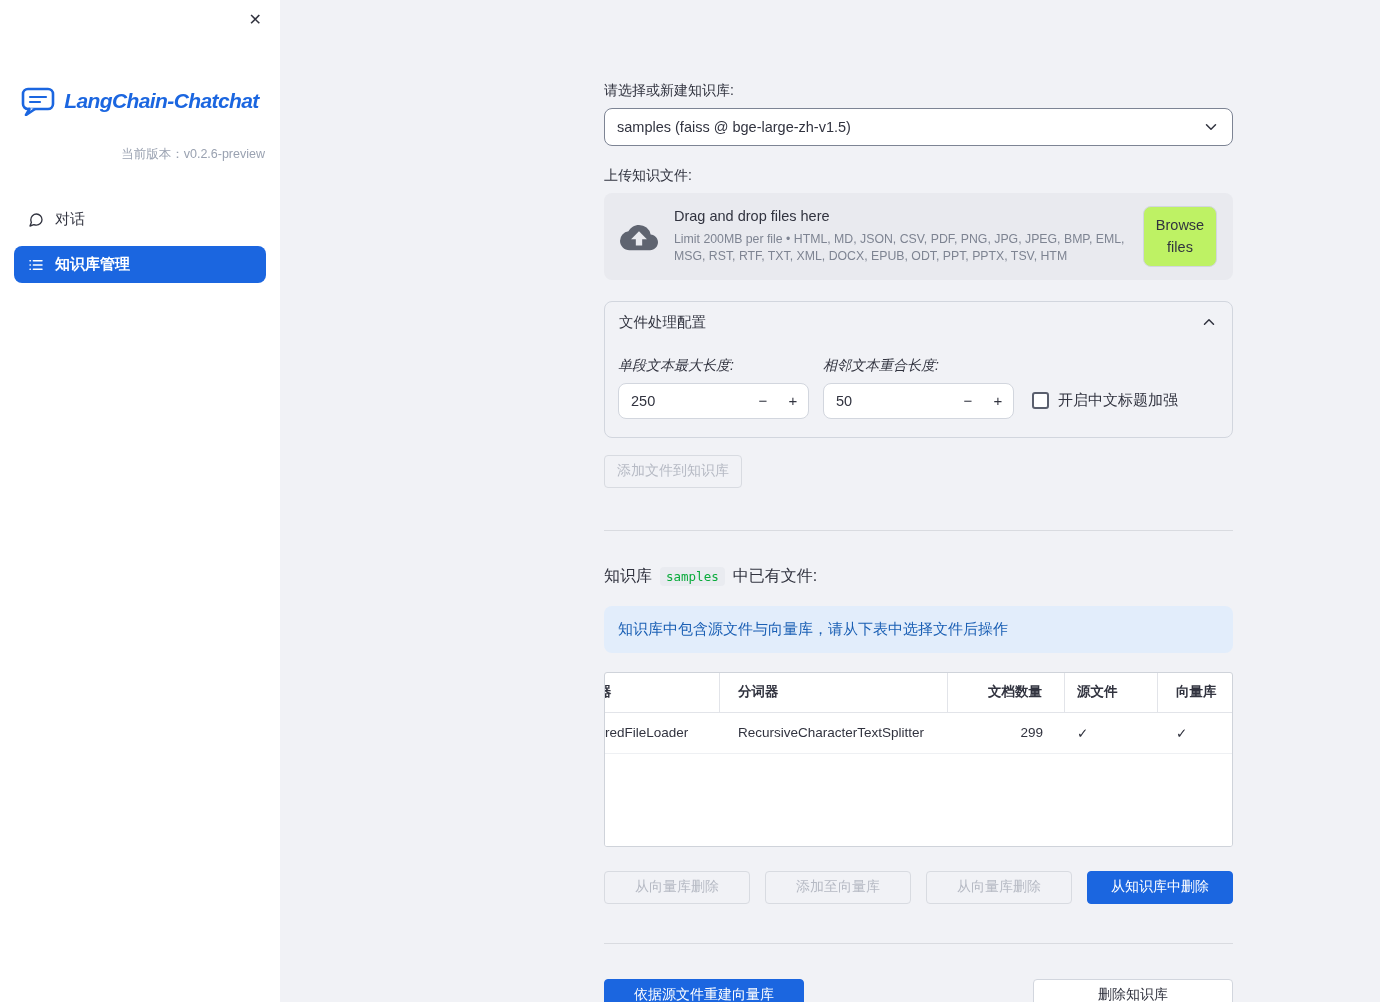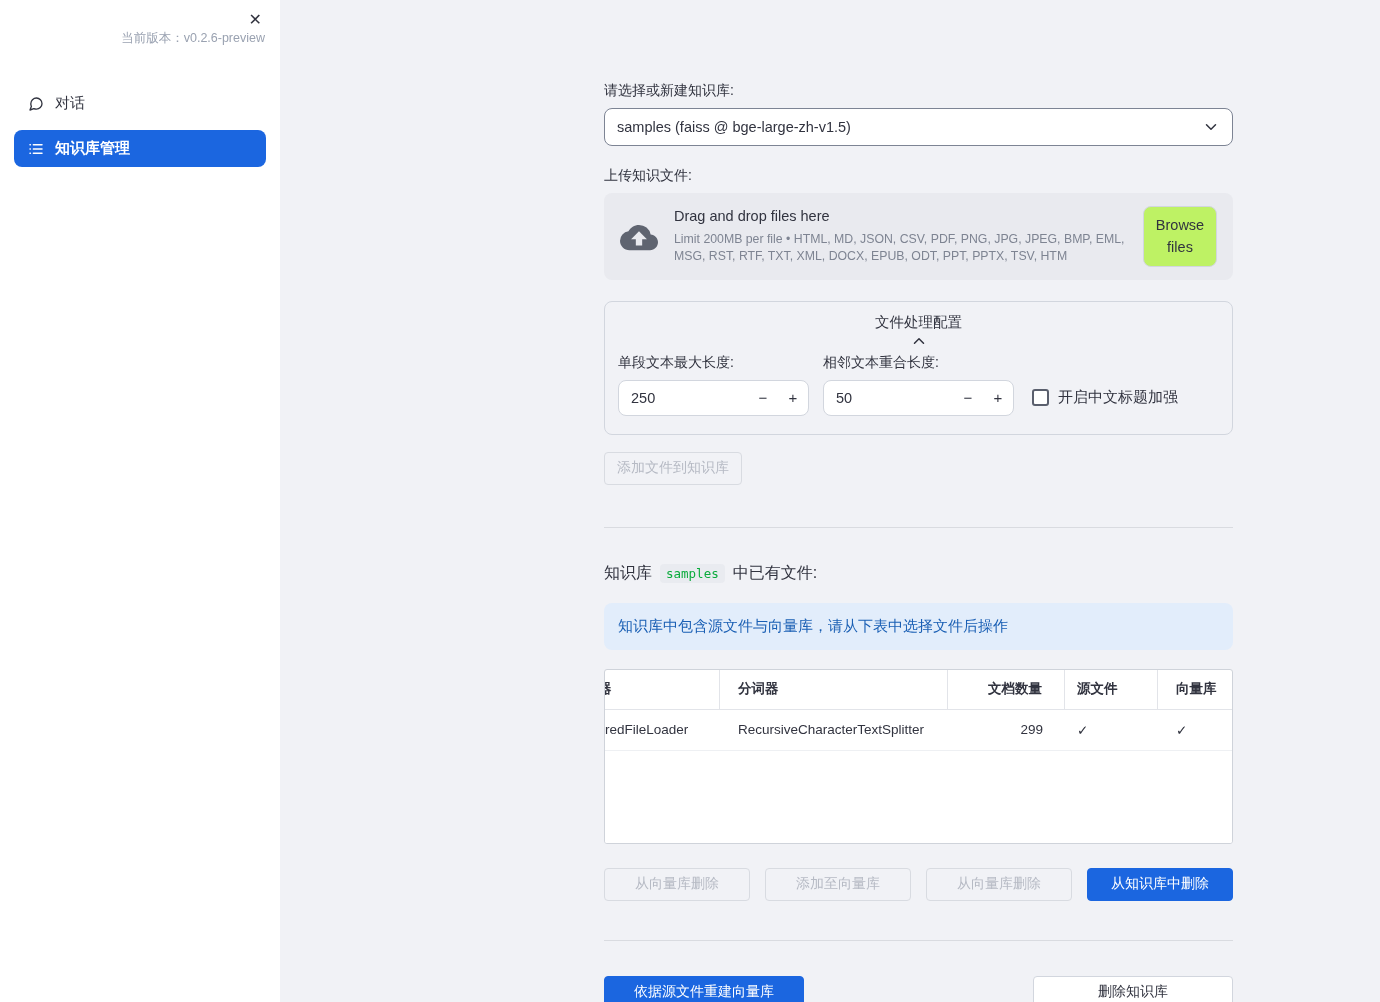--- a/index.html
+++ b/index.html
@@ -26,24 +26,24 @@
   .field-label { font-size:14px; margin-bottom:8px; }
   .select-box { height:38px; background:#ffffff; border:1px solid #7d8494; border-radius:8px; display:flex; align-items:center; justify-content:space-between; padding:0 12px; font-size:14.5px; cursor:pointer; }
   .uploader-label { margin-top:21px; }
   .dropzone { background:#e9eaef; border-radius:8px; padding:13px 16px; display:flex; align-items:center; gap:16px; }
   .drop-texts { flex:1; }
   .drop-title { font-size:14.5px; color:#31333f; }
   .drop-hint { font-size:12.3px; color:#7e8492; line-height:1.35; margin-top:7px; max-width:476px; }
   .browse-btn { background:#bef264; border:1px solid #d2d6de; border-radius:8px; width:74px; padding:7px 10px; font-size:14.5px; color:#31333f; text-align:center; line-height:1.55; cursor:pointer; font-family:inherit; }
   
   .expander { border:1px solid #d2d6de; border-radius:8px; margin-top:21px; background:transparent; }
-  .exp-header { display:flex; align-items:center; justify-content:space-between; padding:11px 14px 4px; font-size:14.5px; cursor:pointer;flex-direction:column; }
+  .exp-header { display:flex; align-items:center; justify-content:space-between; padding:11px 14px 4px; font-size:14.5px; cursor:pointer; }
   .exp-body { padding:0 13px 18px; display:flex; align-items:flex-start; }
   .cfg-col { display:flex; flex-direction:column; }
-  .cfg-label { font-size:14px; margin:0 0 8px; }
+  .cfg-label { font-size:14px; margin:21px 0 8px;font-style:italic; }
   .num-input { width:191px; height:36px; background:#ffffff; border:1px solid #d2d6de; border-radius:8px; display:flex; align-items:center; font-size:14.5px; }
   .num-value { flex:1; padding-left:12px; }
   .step-btn { width:30px; text-align:center; font-size:15px; color:#31333f; cursor:pointer; background:none; border:none; font-family:inherit; }
   .gap14 { width:14px; } .gap18 { width:18px; }
   .checkbox-row { display:flex; align-items:center; gap:9px; align-self:flex-end; margin-bottom:9px; cursor:pointer; }
   .checkbox { width:17px; height:17px; border:2px solid #5a5f6d; border-radius:3px; background:#fff; }
   .checkbox-label { font-size:15px; }
   
   .btn { height:33px; border-radius:4px; font-size:14px; display:inline-flex; align-items:center; justify-content:center; padding:0 16px; border:1px solid #d2d6de; background:transparent; color:#31333f; cursor:pointer; font-family:inherit; white-space:nowrap; }
   .btn.disabled { color:#b6bac4; border-color:#d8dbe1; cursor:default; }
@@ -78,20 +78,31 @@
   svg { display:block; }
 </style>
 </head>
 <body>
 
 <div class="sidebar">
   <button class="close-btn">
     <span>✕</span>
   </button>
 
+  <div class="logo-row">
+    <span>
+      <svg width="34" height="30" viewBox="0 0 34 30" fill="none">
+        <rect x="2" y="3" width="30" height="20" rx="5" stroke="#1b66e0" stroke-width="2.6"></rect>
+        <path d="M9 22 L5 29 L14 23" stroke="#1b66e0" stroke-width="2.6" fill="#ffffff" stroke-linejoin="round"></path>
+        <line x1="9" y1="11" x2="25" y2="11" stroke="#1b66e0" stroke-width="2.2" stroke-linecap="round"></line>
+        <line x1="9" y1="16" x2="19" y2="16" stroke="#1b66e0" stroke-width="2.2" stroke-linecap="round"></line>
+      </svg>
+    </span>
+    <span class="logo-text">LangChain-Chatchat</span>
+  </div>
 
   <div class="version">
     <span>当前版本：</span><span>v0.2.6-preview</span>
   </div>
 
   <div class="nav">
     <div class="nav-item">
       <span>
         <svg width="16" height="16" viewBox="0 0 24 24" fill="none" stroke="currentColor" stroke-width="2" stroke-linecap="round" stroke-linejoin="round">
           <path d="M21 11.5a8.38 8.38 0 0 1-8.5 8.2 9 9 0 0 1-3.8-.8L3 21l2.1-5.7a8.38 8.38 0 0 1-.9-3.8A8.5 8.5 0 0 1 12.7 3a8.38 8.38 0 0 1 8.3 8.5z"></path>

